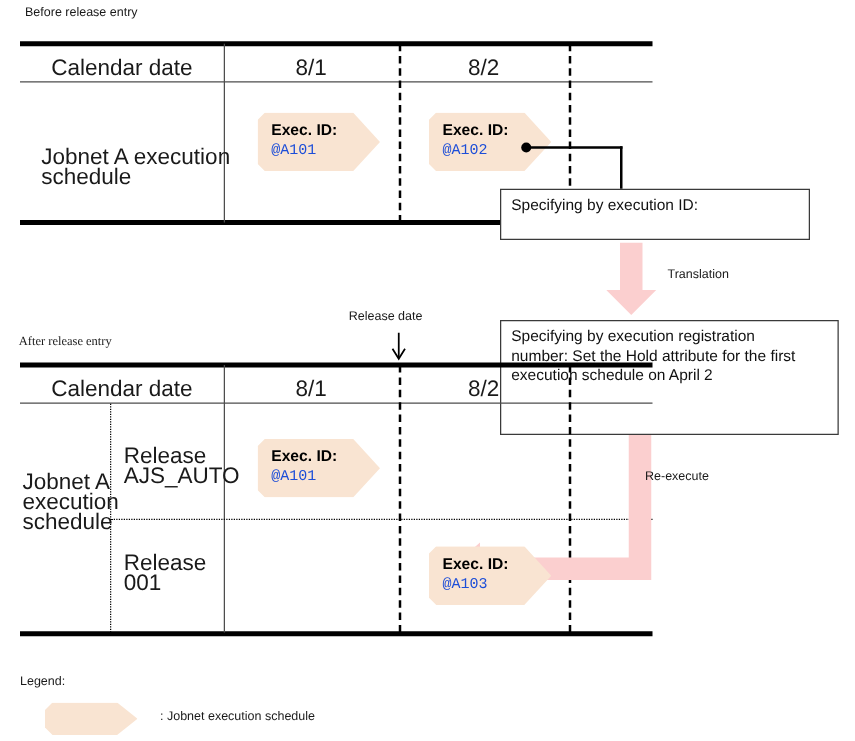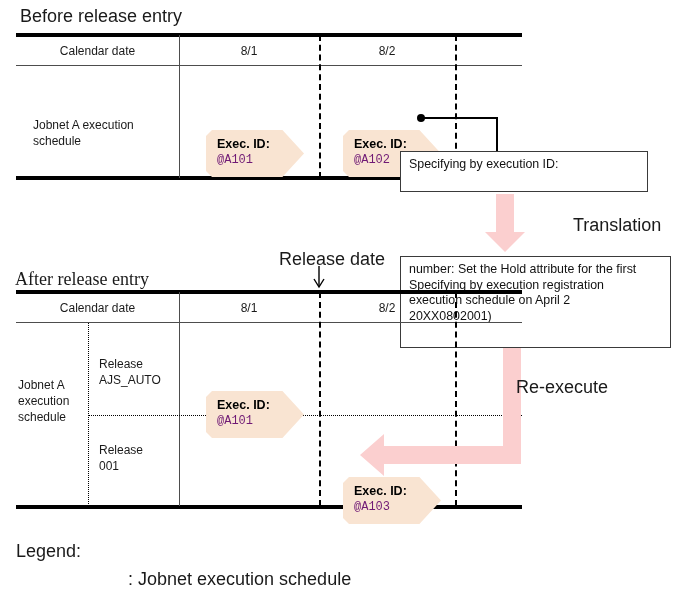--- a/index.html
+++ b/index.html
@@ -2,50 +2,49 @@
 <html><head>
 <meta charset="utf-8">
 <style>
   html,body{margin:0;padding:0;background:#ffffff;}
   body{
     width:684px;height:593px;position:relative;overflow:hidden;
     font-family:"Liberation Sans","DejaVu Sans",sans-serif;
     color:#1a1a1a;
   }
   .abs{position:absolute;}
-  .lbl{font-size:18px;line-height:1.25;white-space:pre;}
-  .mono{font-family:"Liberation Mono","DejaVu Sans Mono",monospace;font-size:12px;color:#701a75;}
+  .lbl{font-size:10px;line-height:1.25;white-space:pre;}
+  .mono{font-family:"Liberation Mono","DejaVu Sans Mono",monospace;font-size:12px;color:#1d4ed8;}
   .rule-heavy{background:#000;height:4px;}
   .rule-thin{background:#4d4d4d;height:1.2px;}
   .vline{background:#4d4d4d;width:1.2px;}
   .dashv{
     width:0;border-left:2px dashed #000;
   }
   .dotv{
     width:0;border-left:1.6px dotted #000;
   }
   .doth{
     height:0;border-top:1.6px dotted #000;
   }
   
   .tag{
     background:#f9e4d2;
     -webkit-clip-path:polygon(0 6px,6px 0,78% 0,100% 50%,78% 100%,6px 100%,0 calc(100% - 6px));
     clip-path:polygon(0 6px,6px 0,78% 0,100% 50%,78% 100%,6px 100%,0 calc(100% - 6px));
     box-sizing:border-box;
-    margin-top:40px;
   }
   .tag .t1{font-size:12.5px;font-weight:bold;color:#000;display:block;}
   .tag .t2{display:block;margin-top:2px;}
   .callout{
     border:1.4px solid #3a3a3a;background:#fff;box-sizing:border-box;
     font-size:12.4px;line-height:15.6px;color:#111;
   }
   .callout span.mono{font-size:11.6px;}
-  .cell-txt{font-size:12px;}
+  .cell-txt{font-size:18px;}
   .center{text-align:center;}
   .connector{background:#000;}
   .dot{background:#000;border-radius:50%;}
 </style>
 </head>
 <body>
 
 <div class="abs lbl" style="left:20px;top:5px;">Before release entry</div>
 
 <div class="abs rule-heavy" style="left:16px;top:33px;width:506px;"></div>
@@ -80,27 +79,26 @@
 <div class="abs connector" style="left:423px;top:117px;width:75px;height:1.6px;"></div>
 <div class="abs connector" style="left:496px;top:117px;width:1.6px;height:35px;"></div>
 
 <div class="abs callout" style="left:400px;top:151px;width:248px;height:41px;padding:5px 0 0 8px;">
   <div>Specifying by execution ID:</div>
 </div>
 
 <svg class="abs" style="left:485px;top:194px;" width="46" height="60">
   <polygon points="11,0 29,0 29,38 40,38 20,58 0,38 11,38" fill="#fbcfcf"></polygon>
 </svg>
-<div class="abs lbl" style="left:573px;top:214px;">Translation</div>
+<div class="abs lbl" style="left:534px;top:214px;">Translation</div>
 
 <div class="abs callout" style="left:400px;top:256px;width:271px;height:92px;padding:5px 0 0 8px;">
+  <div>Specifying by execution registration</div>
   <div>number: Set the Hold attribute for the first</div>
-  <div>Specifying by execution registration</div>
   <div>execution schedule on April 2</div>
-  <div>20XX0802001)</div>
 </div>
 
 <div class="abs lbl" style="left:15px;top:268px;font-family:Liberation Serif, serif;">After release entry</div>
 
 <div class="abs lbl" style="left:279px;top:248px;">Release date</div>
 <svg class="abs" style="left:311px;top:266px;" width="18" height="24">
   <line x1="8" y1="0" x2="8" y2="20" stroke="#000" stroke-width="1.4"></line>
   <polyline points="3,13 8,21 13,13" fill="none" stroke="#000" stroke-width="1.4"></polyline>
 </svg>
 

